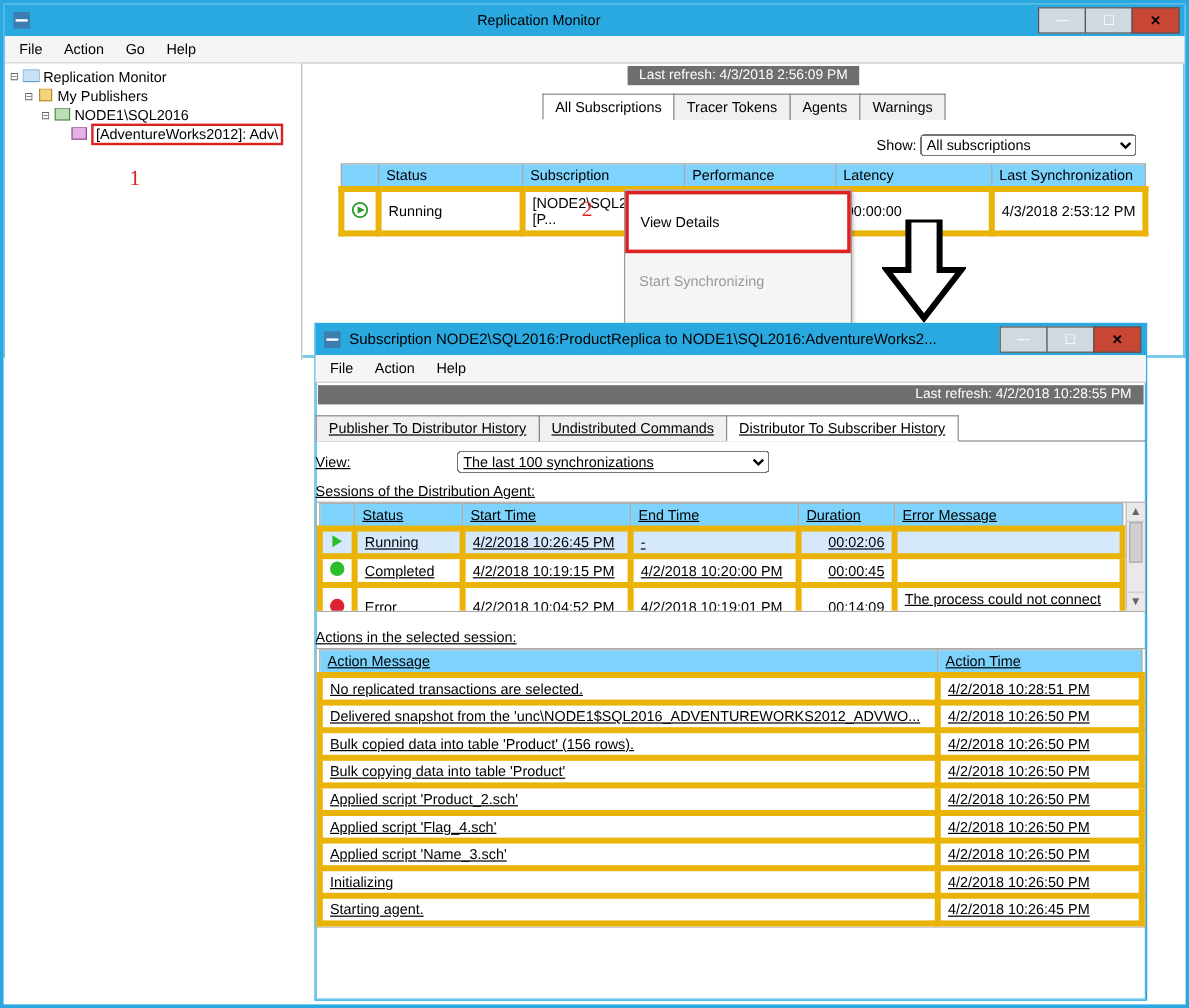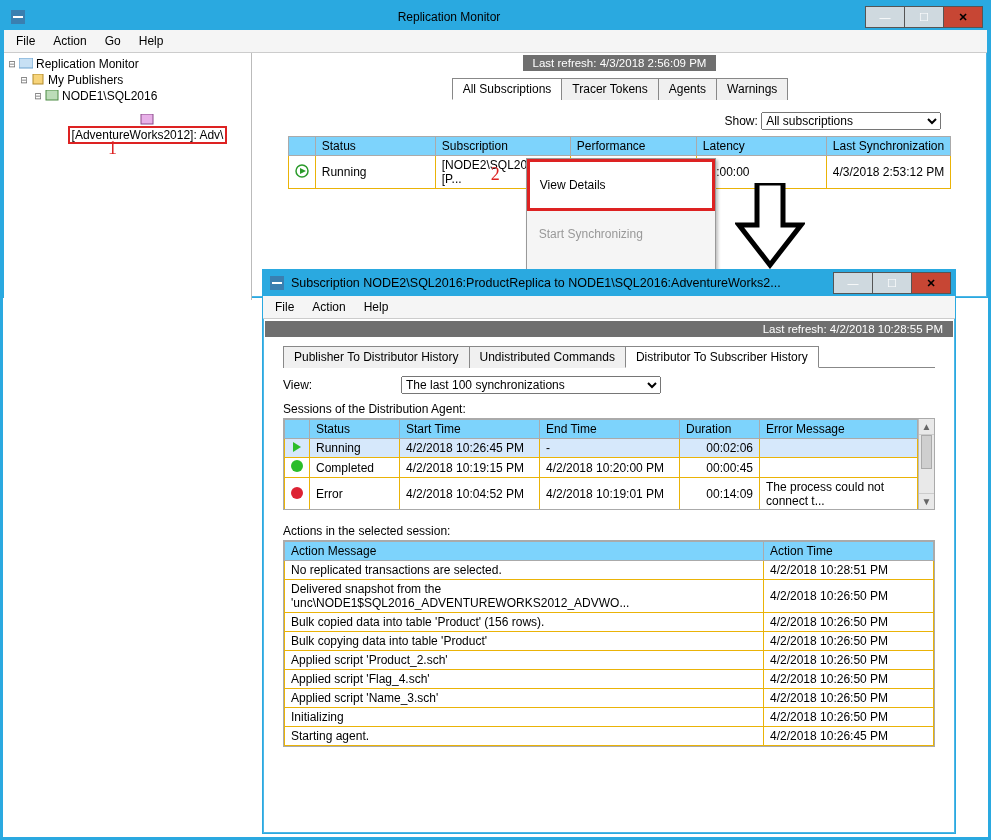--- a/index.html
+++ b/index.html
@@ -67,21 +67,21 @@
     border-right: 1px solid #bbb;
     padding: 3px 2px;
     font-size: 12px;
     background:#fff;
   }
   .tree-row { display:flex; align-items:center; height:16px; white-space:nowrap; }
   .tree-toggle { width:12px; text-align:center; color:#666; font-size:9px; }
   .tree-icon { width:16px; height:14px; margin-right:2px; display:inline-flex;align-items:center;justify-content:center;font-size:10px;}
   .indent1 { padding-left: 12px; }
   .indent2 { padding-left: 26px; }
-  .indent3 { padding-left: 40px; flex-direction: column; }
+  .indent3 { padding-left: 40px; }
   .highlight-box { border: 2px solid #d22; padding: 0 2px; }
 
   .right-pane { flex:1; display:flex; flex-direction:column;align-items:center; }
   .refresh-bar {
     background: #6f6f6f; color:#fff;
     text-align: right; padding: 2px 10px; font-size: 11.5px;
     margin: 2px 2px 0 2px;
   }
   .tabstrip {
     display:flex; gap:0; border-bottom:1px solid #888; margin: 6px 6px 0 6px;
@@ -108,21 +108,21 @@
     background:#fff;
   }
   table.datagrid th {
     background: #7dd3fc;
     border: 1px solid #aaa;
     padding: 2px 6px;
     text-align:left;
     font-weight: normal;
   }
   table.datagrid td {
-    border: 1px solid #eab308;
+    border: 5px solid #eab308;
     padding: 2px 6px;
   }
   .icon-cell { width:18px; text-align:center; }
   .selrow td { background: #d6e8fb; }
 
   .context-menu {
     position:absolute;
     border:1px solid #999;
     background:#f5f5f5;
     box-shadow: 2px 2px 3px rgba(0,0,0,.25);
@@ -137,21 +137,21 @@
     position:absolute; color:#d22; font-family: Georgia, serif; font-size:18px;
   }
 
   
   .arrow-down {
     position:absolute;
   }
   .arrow-down svg { display:block; }
 
   
-  .inner-tabs-area { padding: 4px 20px; }
+  .inner-tabs-area { padding: 4px 0; text-decoration: underline; }
   .field-row { display:flex; align-items:center; gap:8px; margin:4px 0 8px; }
   .field-row select { width: 260px; font-size:12px; }
 
   .section-label { margin: 4px 0 2px; }
 
   .inner-table-wrap {
     border:1px solid #aaa; height: 92px; overflow:hidden; position:relative;
   }
   .inner-table-wrap .scroll-bar {
     position:absolute; right:0; top:0; bottom:0; width:16px; background:#e9e9e9;

